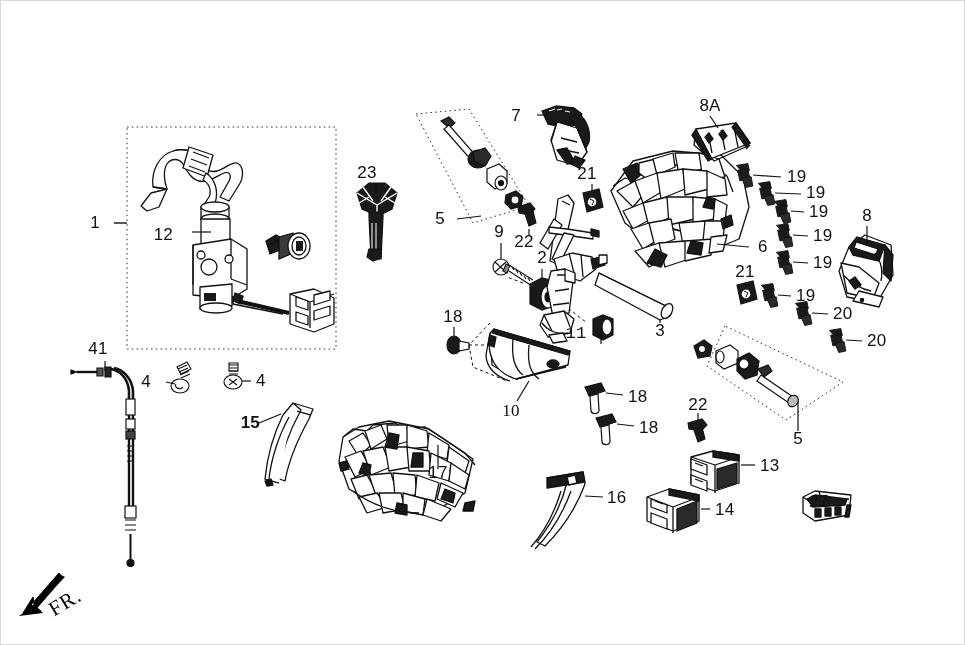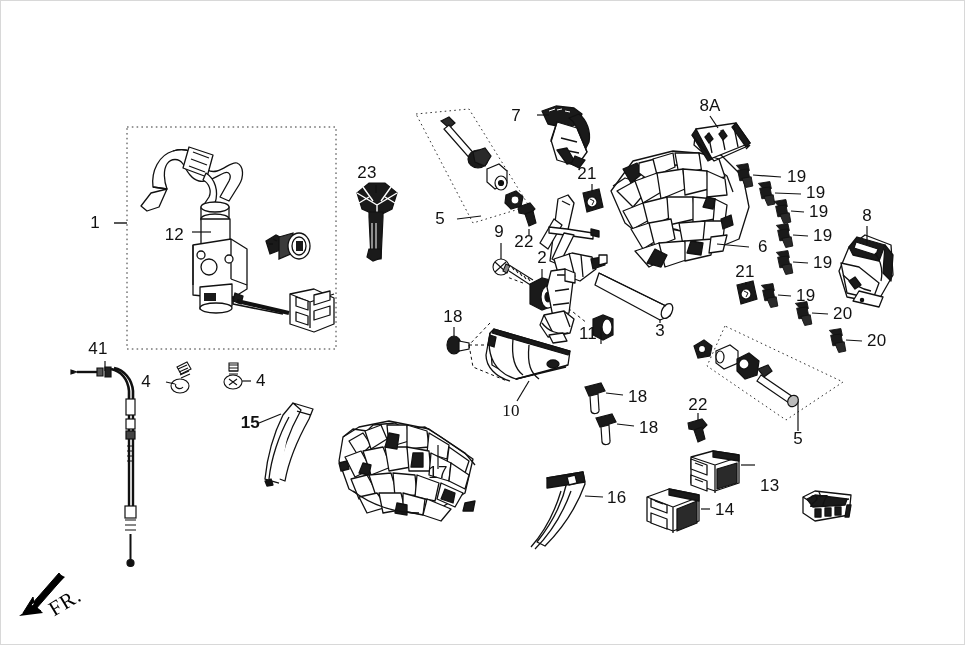--- a/index.html
+++ b/index.html
@@ -513,42 +513,42 @@
 
     <g>
       <path d="M62,577 L34,609 L32,596 L22,612 L40,610 L30,604 L58,572 Z" fill="#000" stroke="#000" stroke-width="1"></path>
       <path d="M60,574 L30,606 L18,615 L42,612 L34,604 L64,576 Z" fill="#000"></path>
     </g>
 
   </svg>
 
   <div id="labels">
       <div class="lbl" style="transform: translateX(-100%); left: 99px; top: 213px;">1</div>
-      <div class="lbl" style="transform: translateX(-100%); left: 172px; top: 225px; margin-left: 11px;">12</div>
+      <div class="lbl" style="transform: translateX(-100%); left: 172px; top: 225px;">12</div>
       <div class="lbl" style="transform: translateX(-50%); left: 97px; top: 339px;">41</div>
       <div class="lbl" style="transform: translateX(-100%); left: 150px; top: 372px;">4</div>
       <div class="lbl" style="left: 255px; top: 371px;">4</div>
       <div class="lbl" style="transform: translateX(-100%); left: 259px; top: 413px; font-weight: bold;">15</div>
       <div class="lbl" style="transform: translateX(-50%); left: 366px; top: 163px;">23</div>
       <div class="lbl" style="transform: translateX(-100%); left: 444px; top: 209px;">5</div>
       <div class="lbl" style="transform: translateX(-50%); left: 498px; top: 222px;">9</div>
       <div class="lbl" style="transform: translateX(-50%); left: 523px; top: 232px;">22</div>
       <div class="lbl" style="transform: translateX(-100%); left: 520px; top: 106px;">7</div>
       <div class="lbl" style="transform: translateX(-50%); left: 541px; top: 248px;">2</div>
       <div class="lbl" style="transform: translateX(-50%); left: 586px; top: 164px;">21</div>
       <div class="lbl" style="transform: translateX(-50%); left: 659px; top: 321px;">3</div>
-      <div class="lbl" style="transform: translateX(-50%); left: 587px; top: 324px;">11</div>
+      <div class="lbl" style="transform: translateX(-50%); left: 575px; top: 324px; font-family: Liberation Mono, monospace;">11</div>
       <div class="lbl" style="transform: translateX(-50%); left: 452px; top: 307px;">18</div>
       <div class="lbl" style="transform: translateX(-50%); left: 510px; top: 401px; font-family: Liberation Serif, serif;">10</div>
       <div class="lbl" style="left: 627px; top: 387px;">18</div>
       <div class="lbl" style="left: 638px; top: 418px;">18</div>
       <div class="lbl" style="transform: translateX(-50%); left: 437px; top: 423px; margin-top: 40px;">17</div>
       <div class="lbl" style="left: 606px; top: 488px;">16</div>
       <div class="lbl" style="left: 714px; top: 500px;">14</div>
-      <div class="lbl" style="left: 759px; top: 476px; text-align: center;">13</div>
+      <div class="lbl" style="left: 759px; top: 456px; text-align: center;">13</div>
       <div class="lbl" style="transform: translateX(-50%); left: 818px; top: 472px; margin-top: 20px;">27</div>
       <div class="lbl" style="transform: translateX(-50%); left: 709px; top: 96px;">8A</div>
       <div class="lbl" style="left: 757px; top: 237px;">6</div>
       <div class="lbl" style="transform: translateX(-50%); left: 866px; top: 206px;">8</div>
       <div class="lbl" style="transform: translateX(-50%); left: 744px; top: 262px;">21</div>
       <div class="lbl" style="left: 786px; top: 167px;">19</div>
       <div class="lbl" style="left: 805px; top: 183px;">19</div>
       <div class="lbl" style="left: 808px; top: 202px;">19</div>
       <div class="lbl" style="left: 812px; top: 226px;">19</div>
       <div class="lbl" style="left: 812px; top: 253px;">19</div>

